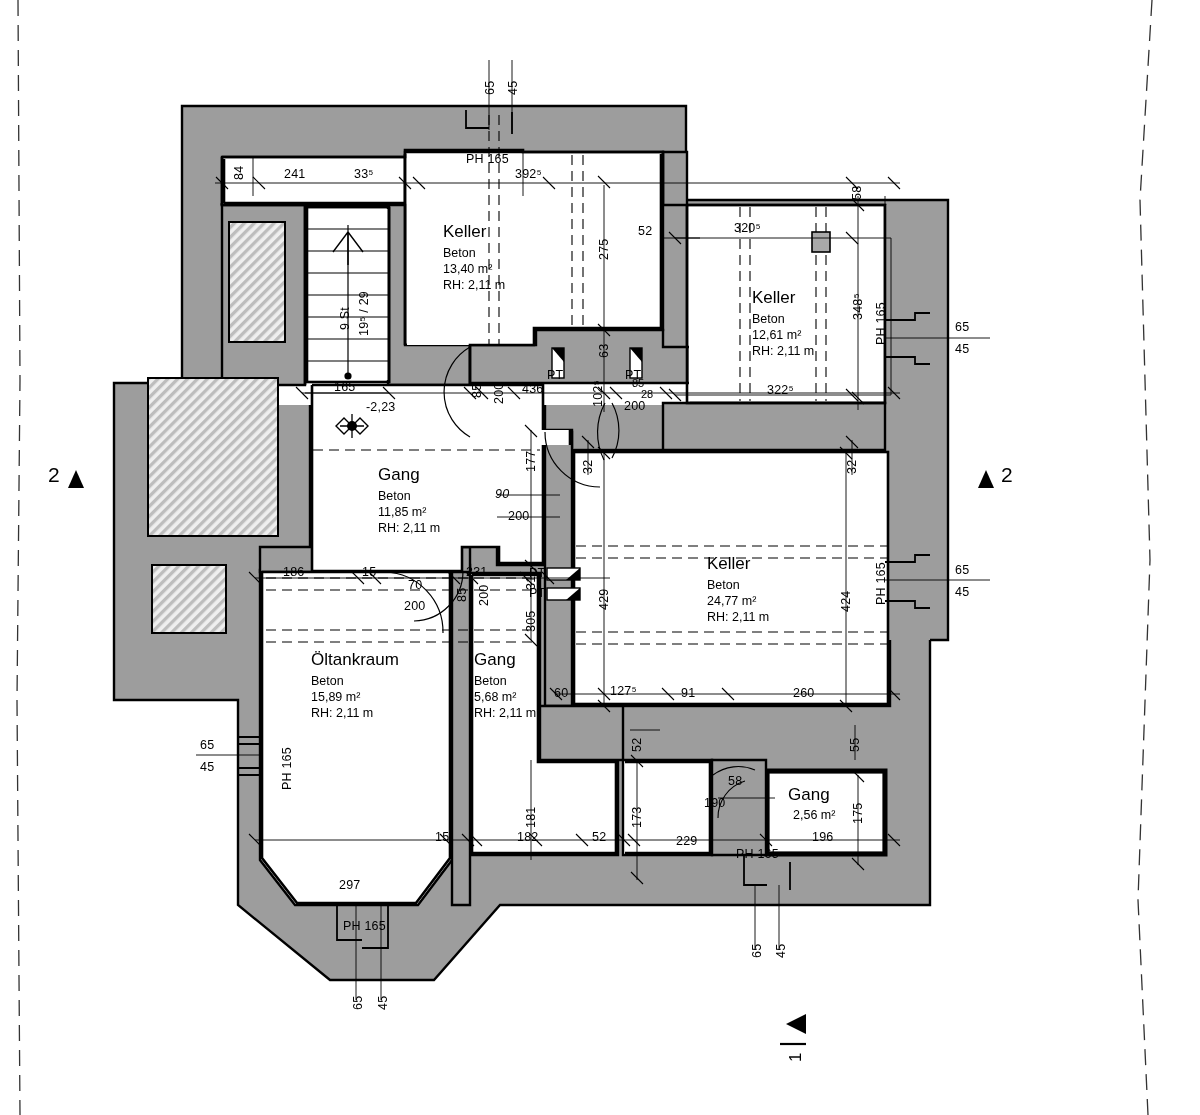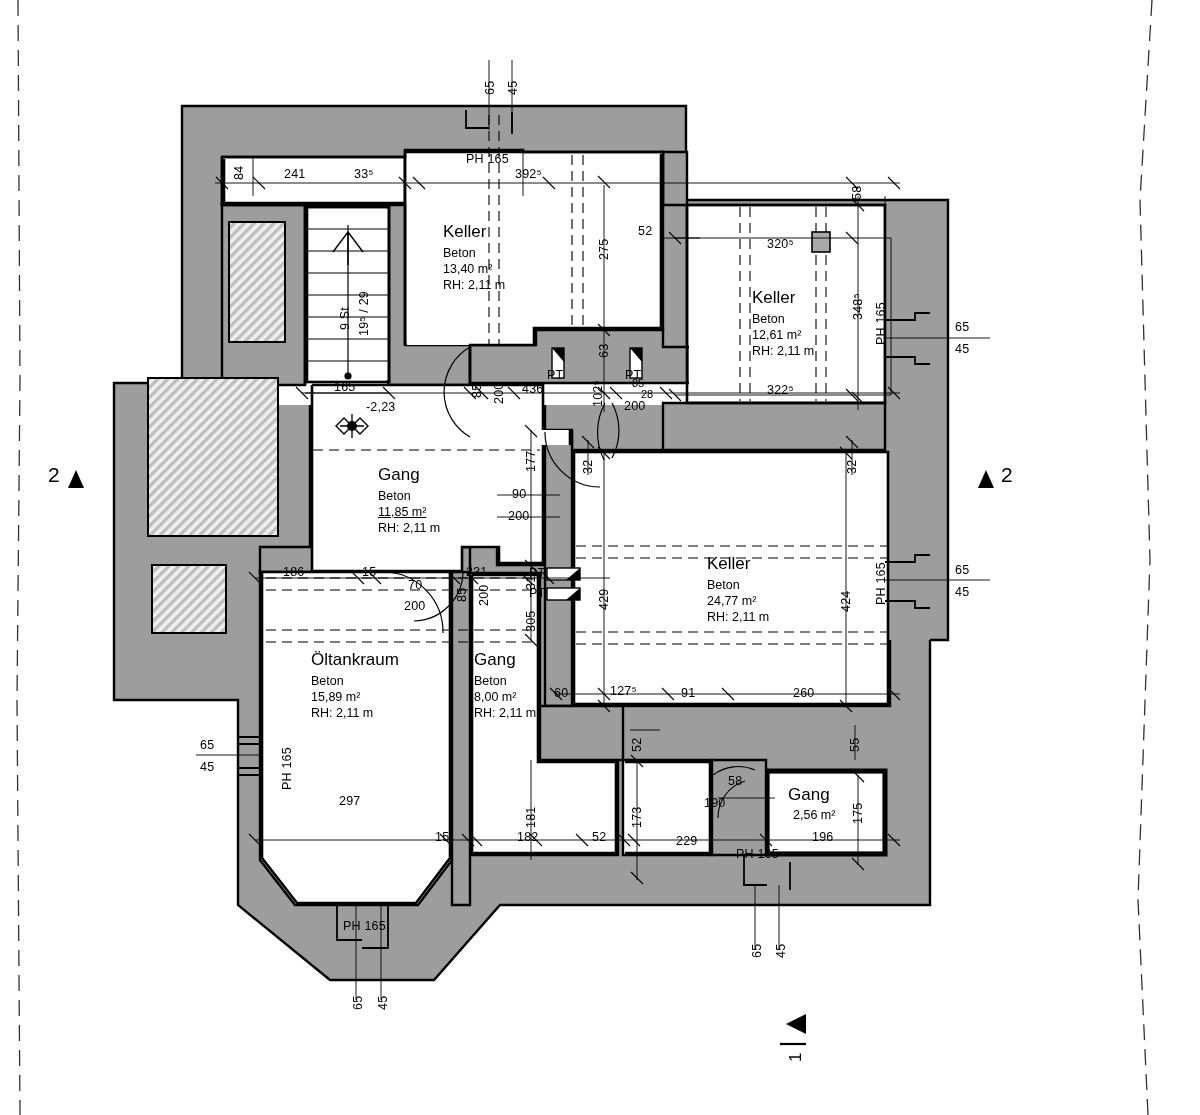--- a/index.html
+++ b/index.html
@@ -300,36 +300,36 @@
 <div class="lbl rsub" style="left:443px;top:262px;">13,40 m²</div>
 <div class="lbl rsub" style="left:443px;top:278px;">RH: 2,11 m</div>
 
 <div class="lbl rname" style="left:752px;top:288px;">Keller</div>
 <div class="lbl rsub" style="left:752px;top:312px;">Beton</div>
 <div class="lbl rsub" style="left:752px;top:328px;">12,61 m²</div>
 <div class="lbl rsub" style="left:752px;top:344px;">RH: 2,11 m</div>
 
 <div class="lbl rname" style="left:378px;top:465px;">Gang</div>
 <div class="lbl rsub" style="left:378px;top:489px;">Beton</div>
-<div class="lbl rsub" style="left:378px;top:505px;text-decoration:underline;">11,85 m²</div>
+<div class="lbl rsub" style="left:378px;top:505px;">11,85 m²</div>
 <div class="lbl rsub" style="left:378px;top:521px;">RH: 2,11 m</div>
 
 <div class="lbl rname" style="left:707px;top:554px;">Keller</div>
 <div class="lbl rsub" style="left:707px;top:578px;">Beton</div>
 <div class="lbl rsub" style="left:707px;top:594px;">24,77 m²</div>
 <div class="lbl rsub" style="left:707px;top:610px;">RH: 2,11 m</div>
 
 <div class="lbl rname" style="left:311px;top:650px;">Öltankraum</div>
 <div class="lbl rsub" style="left:311px;top:674px;">Beton</div>
 <div class="lbl rsub" style="left:311px;top:690px;">15,89 m²</div>
 <div class="lbl rsub" style="left:311px;top:706px;">RH: 2,11 m</div>
 
 <div class="lbl rname" style="left:474px;top:650px;">Gang</div>
 <div class="lbl rsub" style="left:474px;top:674px;">Beton</div>
-<div class="lbl rsub" style="left:474px;top:690px;">8,00 m²</div>
+<div class="lbl rsub" style="left:474px;top:690px;">5,68 m²</div>
 <div class="lbl rsub" style="left:474px;top:706px;">RH: 2,11 m</div>
 
 <div class="lbl rname" style="left:788px;top:785px;">Gang</div>
 <div class="lbl rsub" style="left:793px;top:808px;">2,56 m²</div>
 
 <div class="lbl dim" style="left:366px;top:400px;">-2,23</div>
 
 <div class="lbl dim vert" style="left:338px;top:330px;transform:rotate(-90deg);">9 St</div>
 <div class="lbl dim vert" style="left:357px;top:336px;transform:rotate(-90deg);">19⁵ / 29</div>
 
@@ -347,60 +347,60 @@
 
 <div class="lbl dim vert" style="left:483px;top:95px;transform:rotate(-90deg);">65</div>
 <div class="lbl dim vert" style="left:506px;top:95px;transform:rotate(-90deg);">45</div>
 
 <div class="lbl dim vert" style="left:232px;top:180px;transform:rotate(-90deg);">84</div>
 <div class="lbl dim" style="left:284px;top:167px;">241</div>
 <div class="lbl dim" style="left:354px;top:167px;">33⁵</div>
 <div class="lbl dim" style="left:515px;top:167px;">392⁵</div>
 
 <div class="lbl dim vert" style="left:850px;top:200px;transform:rotate(-90deg);">58</div>
-<div class="lbl dim" style="left:767px;top:221px;margin-top:16px;">320⁵</div>
+<div class="lbl dim" style="left:734px;top:221px;">320⁵</div>
 <div class="lbl dim vert" style="left:851px;top:320px;transform:rotate(-90deg);">348⁵</div>
 <div class="lbl dim" style="left:767px;top:383px;">322⁵</div>
 <div class="lbl dim" style="left:638px;top:224px;">52</div>
 
 <div class="lbl dim vert" style="left:597px;top:260px;transform:rotate(-90deg);">275</div>
 <div class="lbl dim vert" style="left:597px;top:358px;transform:rotate(-90deg);">63</div>
 
 <div class="lbl dim" style="left:334px;top:380px;">165</div>
 <div class="lbl dim vert" style="left:470px;top:398px;transform:rotate(-90deg);">85</div>
 <div class="lbl dim vert" style="left:492px;top:404px;transform:rotate(-90deg);">200</div>
 <div class="lbl dim" style="left:522px;top:382px;">436</div>
 <div class="lbl dim vert" style="left:591px;top:407px;transform:rotate(-90deg);">102⁵</div>
 <div class="lbl dim-sm" style="left:632px;top:377px;">85</div>
 <div class="lbl dim-sm" style="left:641px;top:388px;">28</div>
 <div class="lbl dim" style="left:624px;top:399px;">200</div>
 
 <div class="lbl dim vert" style="left:524px;top:472px;transform:rotate(-90deg);">177</div>
-<div class="lbl dim" style="left:512px;top:487px;">90</div>
+<div class="lbl dim" style="left:495px;top:487px;font-style:italic;">90</div>
 <div class="lbl dim" style="left:508px;top:509px;">200</div>
 <div class="lbl dim vert" style="left:581px;top:474px;transform:rotate(-90deg);">32</div>
 <div class="lbl dim vert" style="left:845px;top:474px;transform:rotate(-90deg);">32</div>
 
 <div class="lbl dim" style="left:283px;top:565px;">186</div>
 <div class="lbl dim" style="left:362px;top:565px;">15</div>
 <div class="lbl dim" style="left:408px;top:578px;">70</div>
 <div class="lbl dim" style="left:404px;top:599px;">200</div>
 <div class="lbl dim" style="left:466px;top:565px;">231</div>
 <div class="lbl dim vert" style="left:455px;top:602px;transform:rotate(-90deg);">85</div>
 <div class="lbl dim vert" style="left:477px;top:606px;transform:rotate(-90deg);">200</div>
 <div class="lbl dim vert" style="left:524px;top:590px;transform:rotate(-90deg);">31</div>
 <div class="lbl dim vert" style="left:524px;top:632px;transform:rotate(-90deg);">305</div>
 <div class="lbl dim vert" style="left:597px;top:610px;transform:rotate(-90deg);">429</div>
 <div class="lbl dim" style="left:554px;top:686px;">60</div>
 <div class="lbl dim" style="left:610px;top:684px;">127⁵</div>
 <div class="lbl dim" style="left:681px;top:686px;text-align:center;">91</div>
 <div class="lbl dim" style="left:793px;top:686px;">260</div>
 <div class="lbl dim vert" style="left:839px;top:612px;transform:rotate(-90deg);">424</div>
 
-<div class="lbl dim" style="left:339px;top:794px;">297</div>
+<div class="lbl dim" style="left:339px;top:878px;">297</div>
 <div class="lbl dim" style="left:435px;top:830px;">15</div>
 <div class="lbl dim vert" style="left:524px;top:828px;transform:rotate(-90deg);">181</div>
 <div class="lbl dim" style="left:517px;top:830px;">182</div>
 <div class="lbl dim" style="left:592px;top:830px;">52</div>
 <div class="lbl dim vert" style="left:630px;top:752px;transform:rotate(-90deg);">52</div>
 <div class="lbl dim vert" style="left:630px;top:828px;transform:rotate(-90deg);">173</div>
 <div class="lbl dim" style="left:676px;top:834px;">229</div>
 <div class="lbl dim" style="left:812px;top:830px;">196</div>
 <div class="lbl dim vert" style="left:851px;top:824px;transform:rotate(-90deg);">175</div>
 <div class="lbl dim vert" style="left:848px;top:752px;transform:rotate(-90deg);">55</div>

